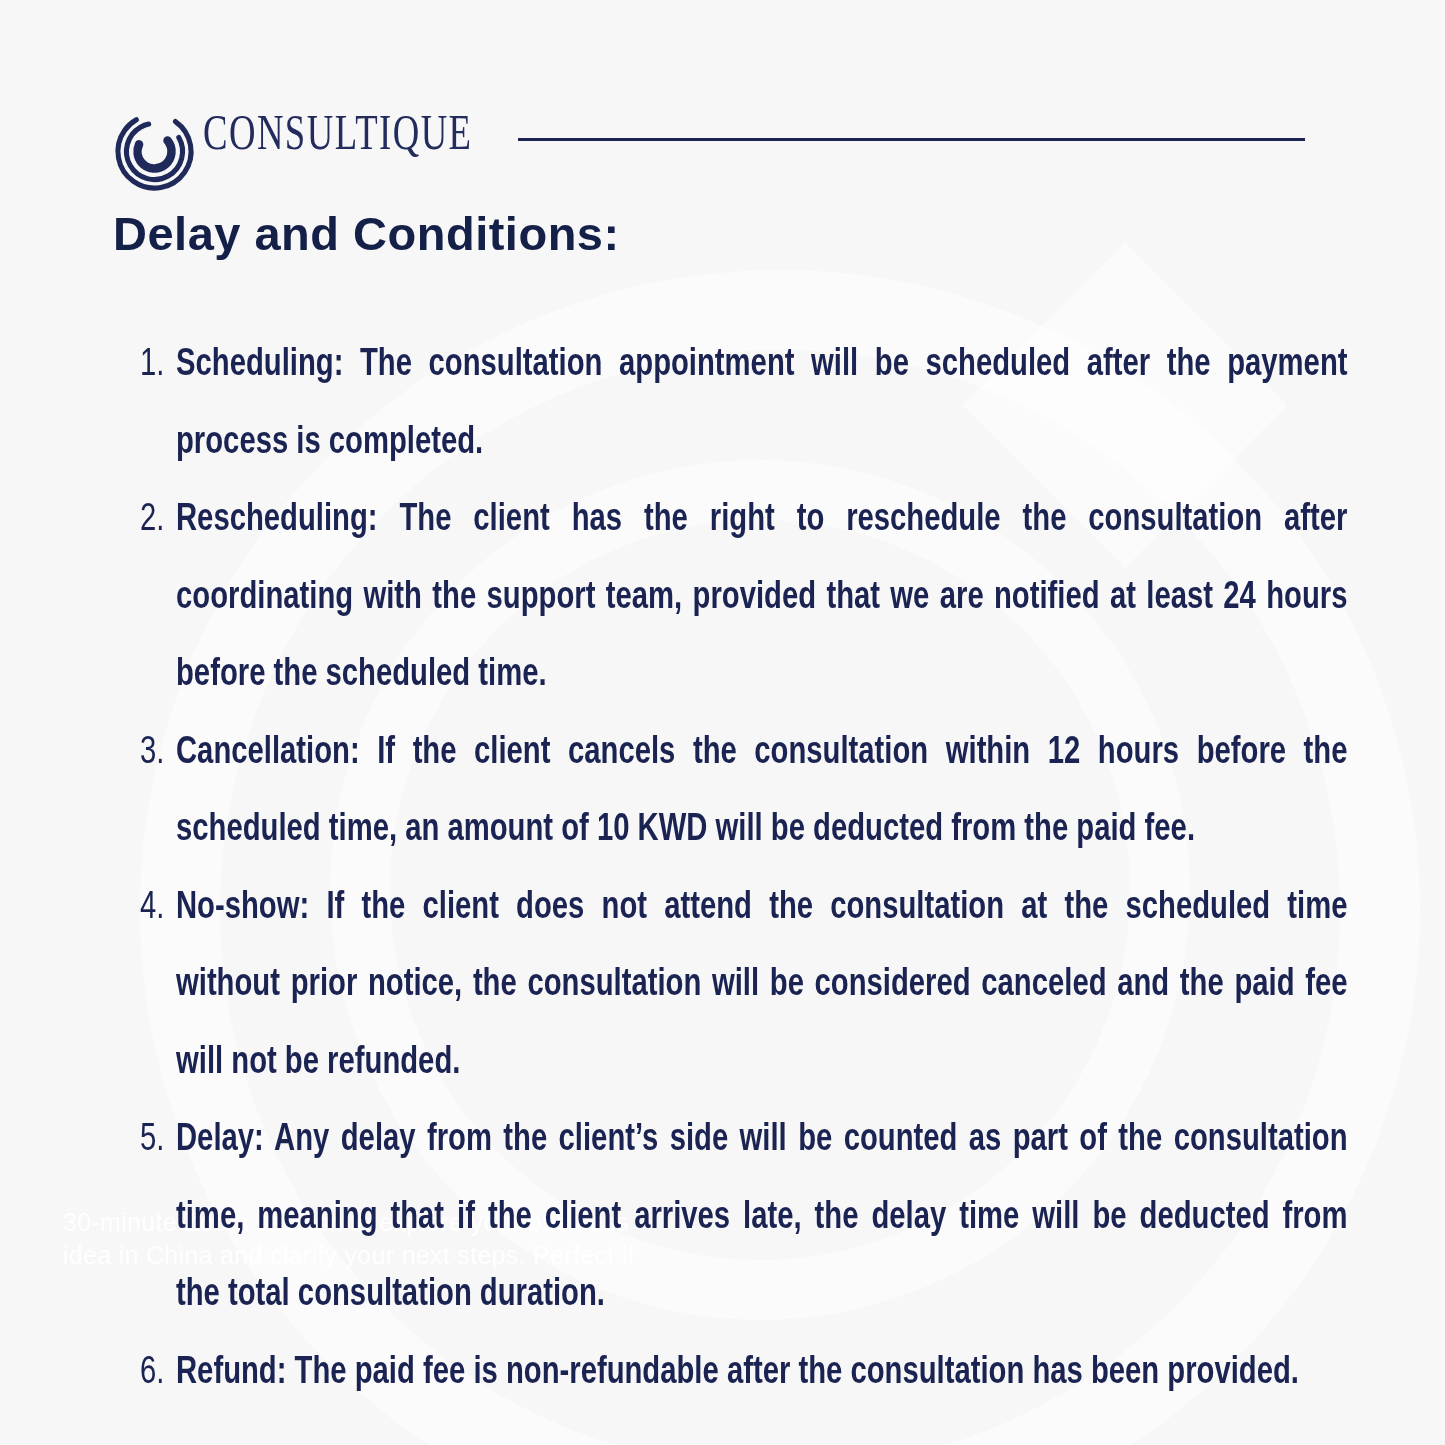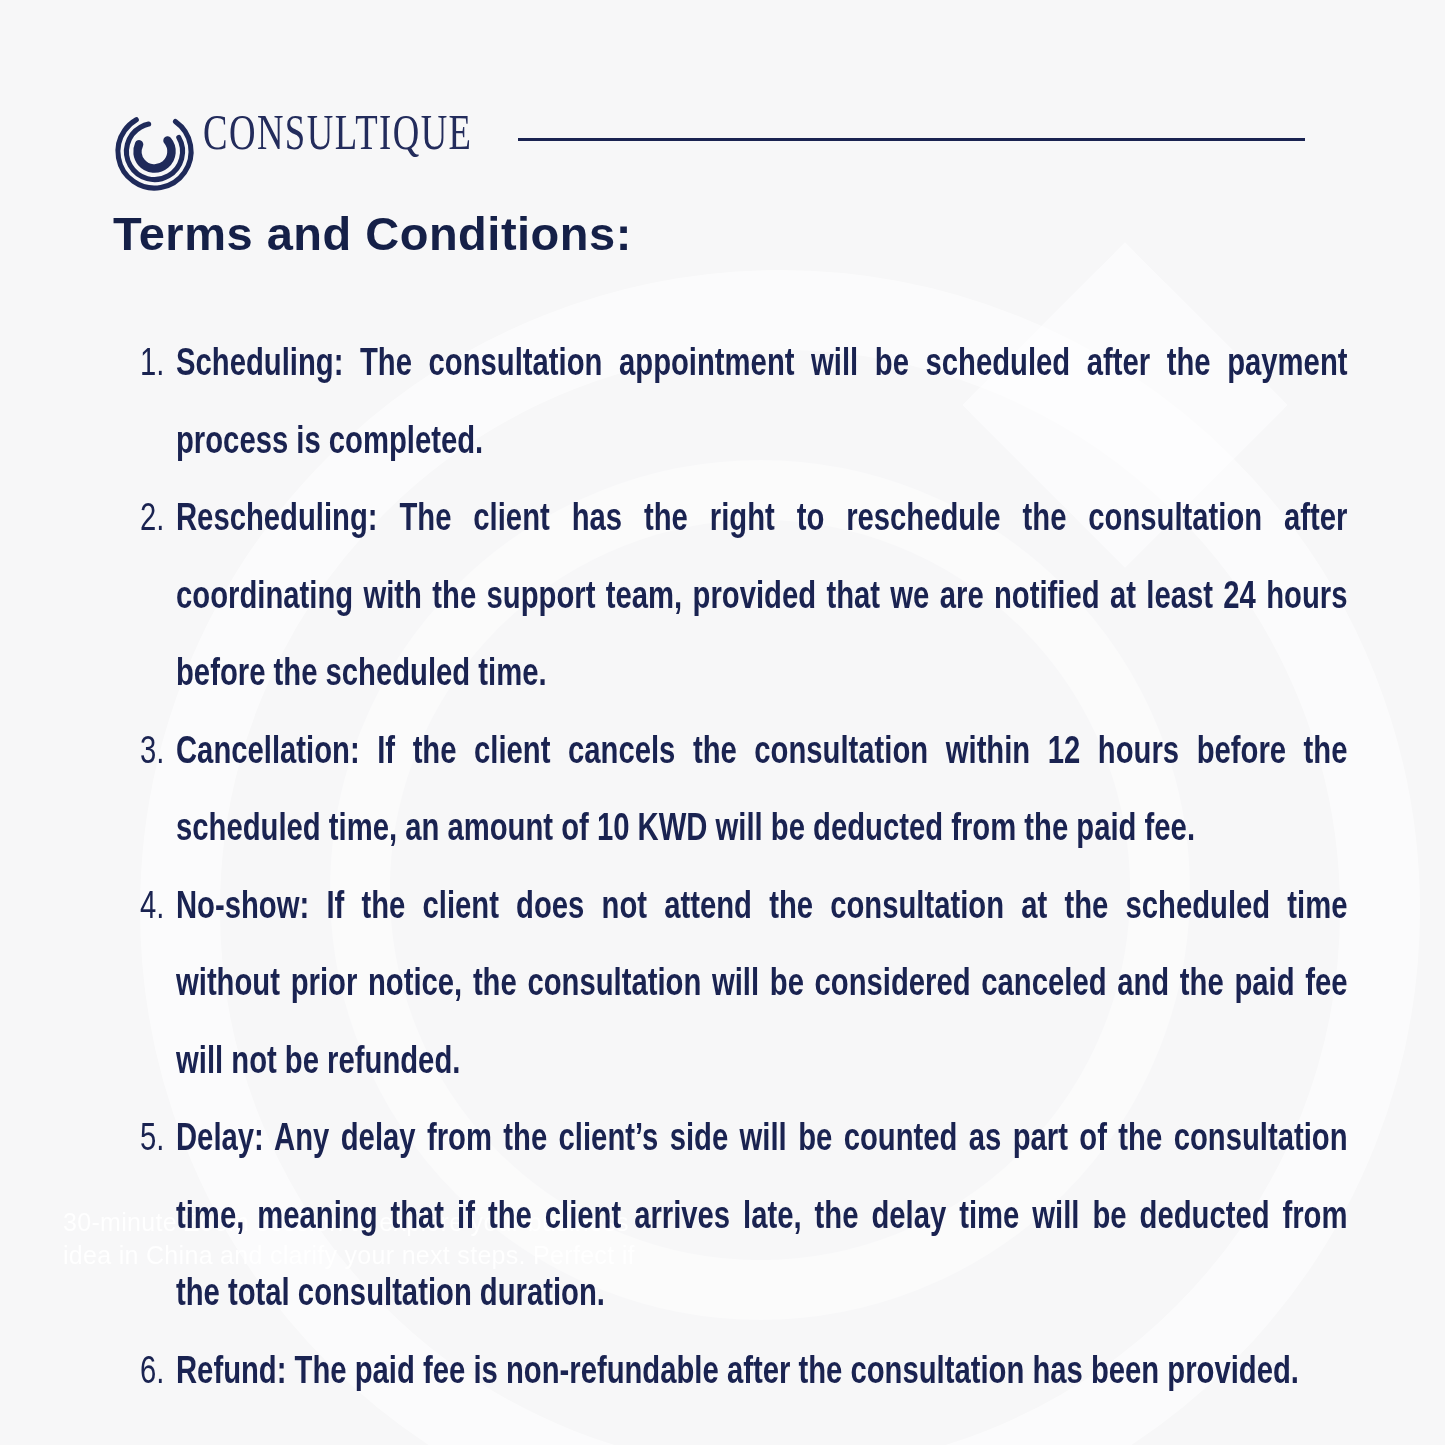--- a/index.html
+++ b/index.html
@@ -106,21 +106,21 @@
           <circle cx="50" cy="50" r="43" stroke-width="6" pathLength="100" stroke-dasharray="82 18" transform="rotate(-55 50 50)"></circle>
           <circle cx="50" cy="50" r="33" stroke-width="6" pathLength="100" stroke-dasharray="80 20" transform="rotate(-30 50 50)"></circle>
           <circle cx="50" cy="50" r="20" stroke-width="10" pathLength="100" stroke-dasharray="68 32" transform="rotate(-40 50 50)"></circle>
         </g>
       </svg>
     </span>
     <span class="logo-word">CONSULTIQUE</span>
     <div class="header-rule"></div>
   </div>
 
-  <h1 class="title">Terms and Conditions:</h1>
+  <h1 class="title">Delay and Conditions:</h1>
 
   <ol class="terms">
     <li class="term">
       <span class="num">1.</span>
       <div class="tline">Scheduling: The consultation appointment will be scheduled after the payment</div>
       <div class="tline final">process is completed.</div>
     </li>
     <li class="term">
       <span class="num">2.</span>
       <div class="tline">Rescheduling: The client has the right to reschedule the consultation after</div>

